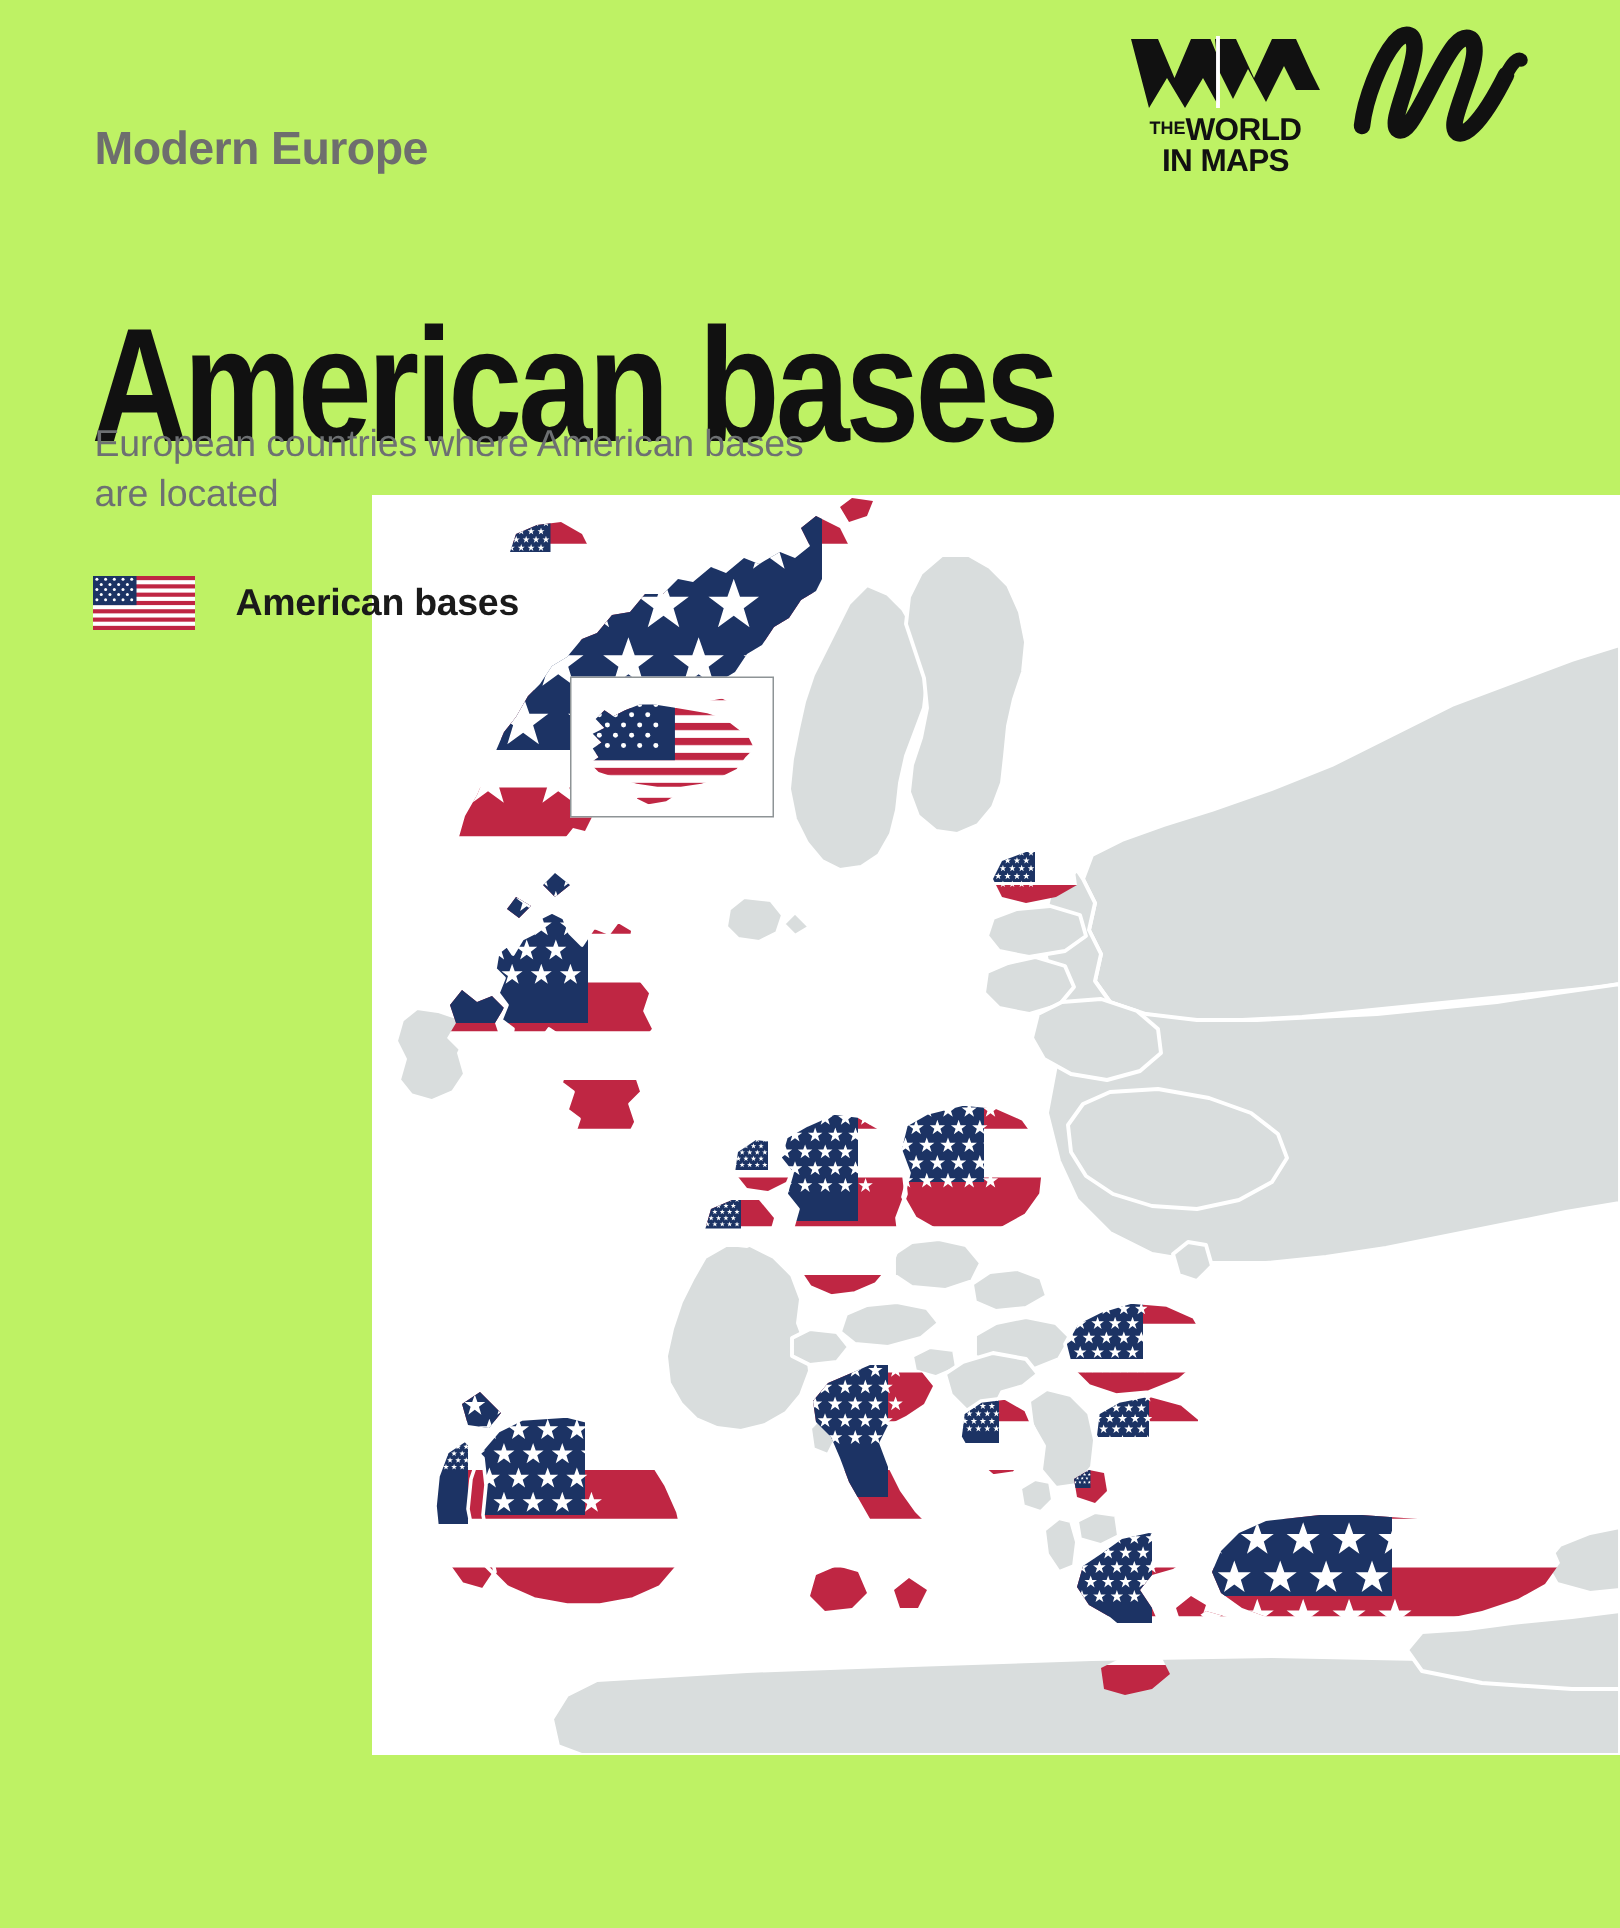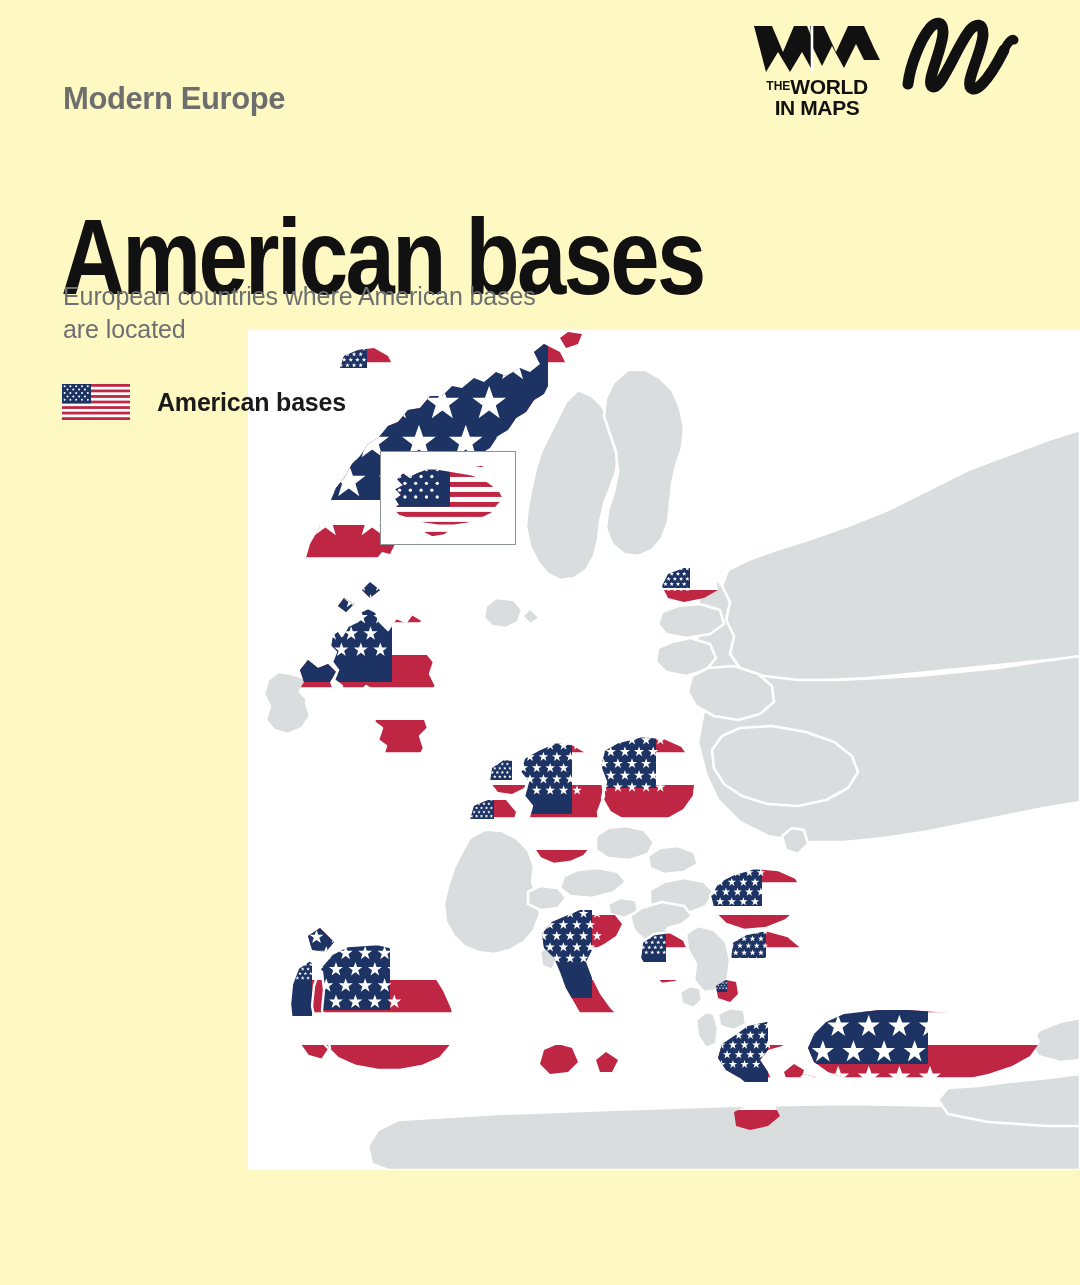--- a/index.html
+++ b/index.html
@@ -11,21 +11,21 @@
     width: 1080px; height: 1285px;
     position: relative;
     overflow: hidden;
     font-family: "Liberation Sans", sans-serif;
     -webkit-font-smoothing: antialiased;
   }
 
   
   #canvas {
     position: absolute; inset: 0;
-    background: #fef9c3;
+    background: #bef264;
   }
 
   
   #map-layer {
     position: absolute;
     left: 248px; top: 330px;
     width: 832px; height: 840px;
   }
   #map-layer svg { display: block; width: 100%; height: 100%; }
 

